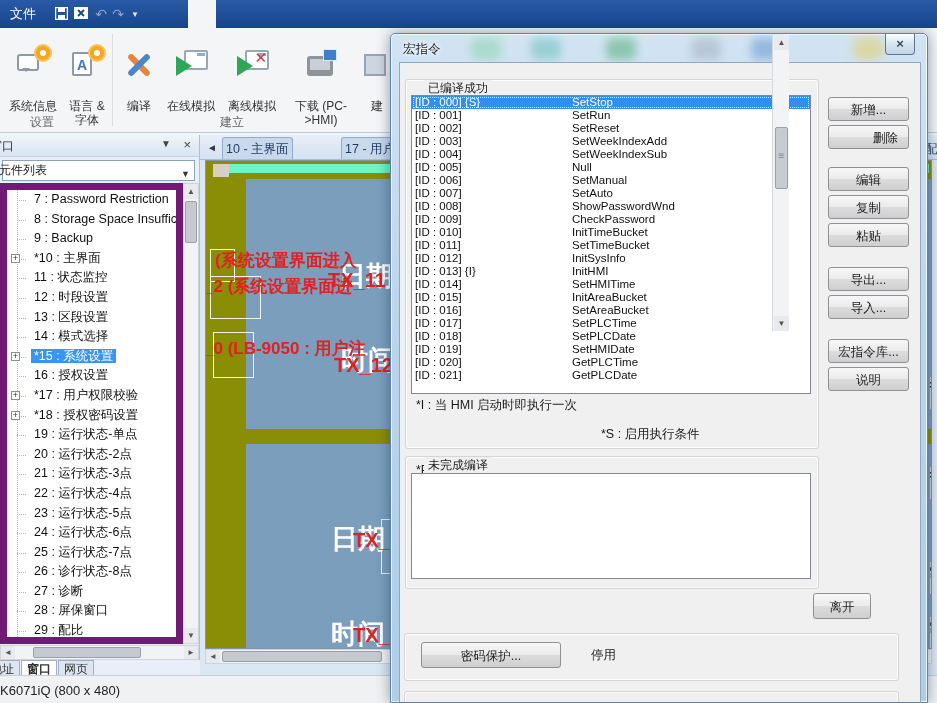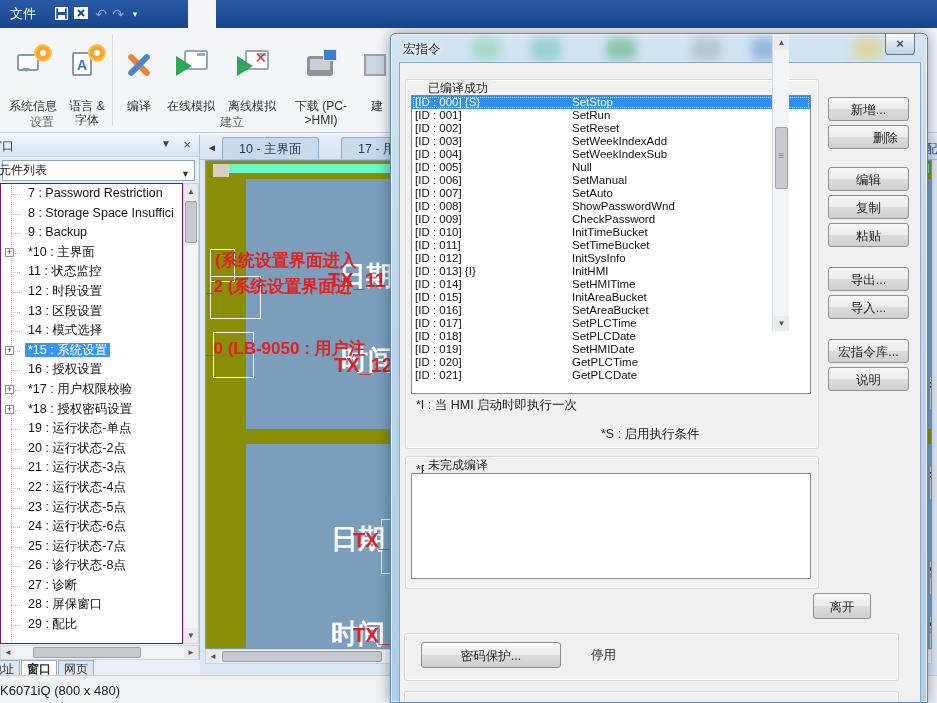--- a/index.html
+++ b/index.html
@@ -44,21 +44,21 @@
 
   
   #sidebar{position:absolute;left:0;top:135px;width:200px;height:540px;background:#e9eff8;border-right:1px solid #aebfd2;}
   #sb-head{position:absolute;left:0;top:0;width:100%;height:22px;background:linear-gradient(#eef4fb,#d8e5f3);border-bottom:1px solid #c2d2e4;font-size:12px;color:#333;}
   #sb-title{position:absolute;left:-10px;top:3px;}
   #sb-caret{position:absolute;right:28px;top:3px;font-size:10px;color:#444;}
   #sb-close{position:absolute;right:8px;top:2px;font-size:13px;color:#444;}
   #sb-combo{position:absolute;left:2px;top:25px;width:193px;height:21px;background:#fff;border:1px solid #8fa3b8;font-size:12px;color:#222;line-height:19px;}
   #sb-combo .cv{position:absolute;left:-4px;top:0;}
   #sb-combo .ca{position:absolute;right:4px;top:4px;font-size:9px;color:#333;}
-  #tree{position:absolute;left:0px;top:48px;width:183px;height:461px;background:#fff;border:1px solid #701a75;overflow:hidden;font-size:12.5px;color:#111;}
+  #tree{position:absolute;left:0px;top:48px;width:183px;height:461px;background:#fff;border:7px solid #701a75;overflow:hidden;font-size:12.5px;color:#111;}
   #tree:before{content:"";position:absolute;left:10px;top:0;height:100%;border-left:1px dotted #b5b5b5;}
   .trow{position:relative;height:19.6px;line-height:19.6px;padding-left:24px;white-space:nowrap;}
   .trow:before{content:"";position:absolute;left:10px;top:10px;width:9px;border-top:1px dotted #b5b5b5;}
   .trow .tl{position:relative;padding:0 3px;}
   .trow.sel .tl{background:#3896f2;color:#fff;}
   .trow .exp{display:none;}
   .trow.has-exp .exp{display:block;position:absolute;left:4px;top:5px;width:9px;height:9px;background:#fff;border:1px solid #8094a8;font-size:9px;line-height:7px;text-align:center;color:#333;}
   
   #tree-vsb{position:absolute;left:183px;top:48px;width:16px;height:461px;background:#f2f3f5;border:1px solid #cfd4da;}
   #tree-vsb .up,#tree-vsb .dn{position:absolute;left:0;width:14px;height:15px;font-size:8px;text-align:center;line-height:15px;color:#555;background:#e9eaee;}
@@ -76,21 +76,21 @@
   #sbtab-0{left:-16px;width:36px;} #sbtab-1{left:21px;width:36px;} #sbtab-2{left:58px;width:36px;}
 
   
   #statusbar{position:absolute;left:0;top:675px;width:937px;height:28px;background:#f0f1f3;border-top:1px solid #c9ced4;font-size:13px;color:#222;}
   #status-text{position:absolute;left:0px;top:7px;}
 
   
   #canvas{position:absolute;left:200px;top:135px;width:737px;height:540px;background:#dce7f4;}
   #ctabs{position:absolute;left:0;top:0;width:100%;height:25px;background:linear-gradient(#e7eef9,#d5e2f2);border-bottom:1px solid #a9bdd4;}
   #ctab-scroll{position:absolute;left:4px;top:4px;width:16px;height:17px;color:#334;font-size:10px;line-height:17px;text-align:center;}
-  .ctab{position:absolute;top:2px;height:22px;line-height:22px;padding:0 16px;font-size:12.5px;color:#1d3a5f;border:1px solid #93accb;border-bottom:none;border-radius:3px 3px 0 0;background:#c9d9ec;white-space:nowrap;}
+  .ctab{position:absolute;top:2px;height:22px;line-height:22px;padding:0 3px;font-size:12.5px;color:#1d3a5f;border:1px solid #93accb;border-bottom:none;border-radius:3px 3px 0 0;background:#c9d9ec;white-space:nowrap;}
   #ctab-0{left:22px;} #ctab-1{left:141px;}
   #ctab-frag{position:absolute;left:725px;top:6px;font-size:12.5px;color:#1d3a5f;}
   #cframe{position:absolute;left:5px;top:25px;width:727px;height:489px;border:1px solid #7f96ad;background:#8a8e06;overflow:hidden;}
   .beige{position:absolute;left:7px;top:3px;width:16px;height:13px;background:#d8cfbf;}
   .cyan{position:absolute;left:23px;top:3px;right:2px;height:9px;background:#6cf6c6;}
   .bluepanel{position:absolute;background:#7b9ebd;}
   .bp-a{left:40px;top:18px;right:0;height:250px;}
   .bp-b{left:40px;top:283px;right:0;bottom:0;}
   .wrect{position:absolute;border:1px solid #f2f2ee;background:transparent;}
   .ctext{position:absolute;white-space:nowrap;font-weight:bold;}

